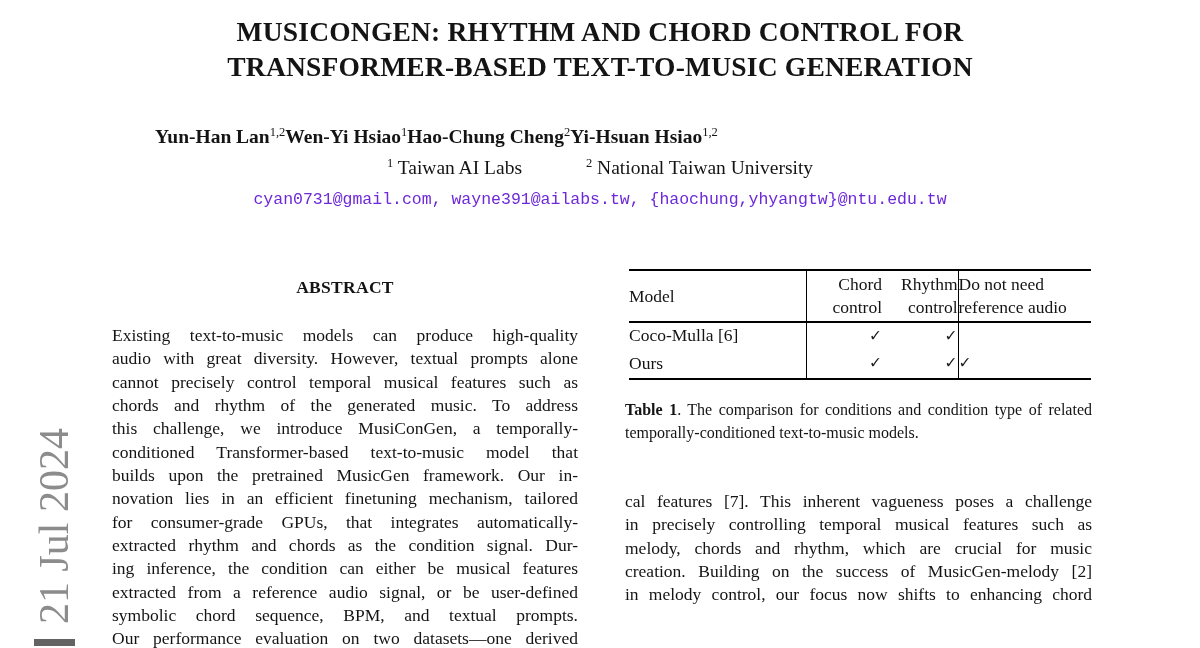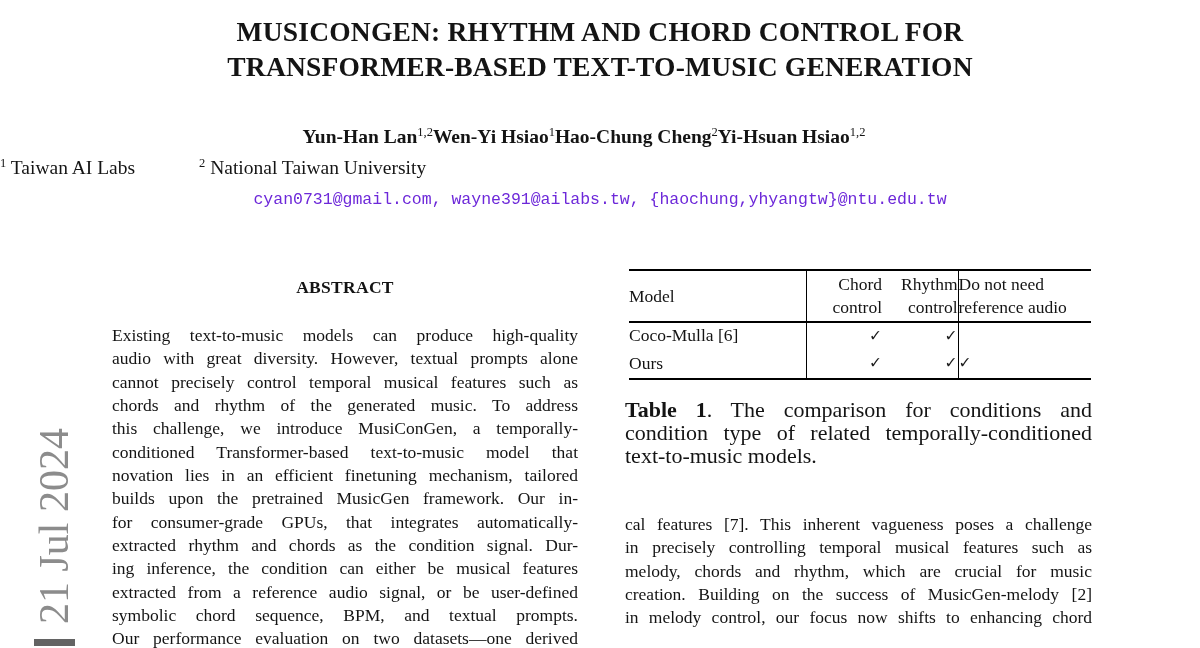--- a/index.html
+++ b/index.html
@@ -48,38 +48,38 @@
     font-size: 27.5px;
     line-height: 35px;
     letter-spacing: 0.2px;
   }
   .authors {
     position: absolute;
     top: 126px;
     left: 155px;
     width: 858px;
     display: flex;
-    justify-content: center;
+    justify-content: flex-start;
     font-size: 19.5px;
     font-weight: bold;
   }
   .authors sup, .affils sup {
     font-size: 12.5px;
     font-weight: normal;
     vertical-align: baseline;
     position: relative;
     top: -7px;
   }
   .affils {
     position: absolute;
     top: 157px;
     left: 0;
     width: 1200px;
     display: flex;
-    justify-content: flex-start;
+    justify-content: center;
     gap: 64px;
     font-size: 19.5px;
   }
   .emails {
     position: absolute;
     top: 190px;
     left: 0;
     width: 1200px;
     text-align: center;
     font-family: "Liberation Mono", "DejaVu Sans Mono", monospace;
@@ -138,21 +138,21 @@
   tr.body-row td { height: 26px; margin-left: 20px; }
   tr.ours-row td { height: 31px; }
   .check {
     font-family: "DejaVu Sans", sans-serif;
     font-size: 15.5px;
     color: #1a1a1a;
   }
 
   .caption {
     margin-top: 18px;
-    font-size: 22px;
+    font-size: 16px;
     line-height: 23px;
     text-align: justify;
   }
   .caption .cap-label { font-weight: bold; }
 
   .intro { margin-top: 46px; }
 </style>
 </head>
 <body>
 
@@ -182,22 +182,22 @@
 
   <div class="col-left">
     <div class="abstract-heading">ABSTRACT</div>
     <div>
         <div class="jline">Existing text-to-music models can produce high-quality</div>
         <div class="jline">audio with great diversity. However, textual prompts alone</div>
         <div class="jline">cannot precisely control temporal musical features such as</div>
         <div class="jline">chords and rhythm of the generated music. To address</div>
         <div class="jline">this challenge, we introduce MusiConGen, a temporally-</div>
         <div class="jline">conditioned Transformer-based text-to-music model that</div>
+        <div class="jline">builds upon the pretrained MusicGen framework. Our in-</div>
         <div class="jline">novation lies in an efficient finetuning mechanism, tailored</div>
-        <div class="jline">builds upon the pretrained MusicGen framework. Our in-</div>
         <div class="jline">for consumer-grade GPUs, that integrates automatically-</div>
         <div class="jline">extracted rhythm and chords as the condition signal. Dur-</div>
         <div class="jline">ing inference, the condition can either be musical features</div>
         <div class="jline">extracted from a reference audio signal, or be user-defined</div>
         <div class="jline">symbolic chord sequence, BPM, and textual prompts.</div>
         <div class="jline">Our performance evaluation on two datasets—one derived</div>
       </div>
   </div>
 
   <div class="col-right">

